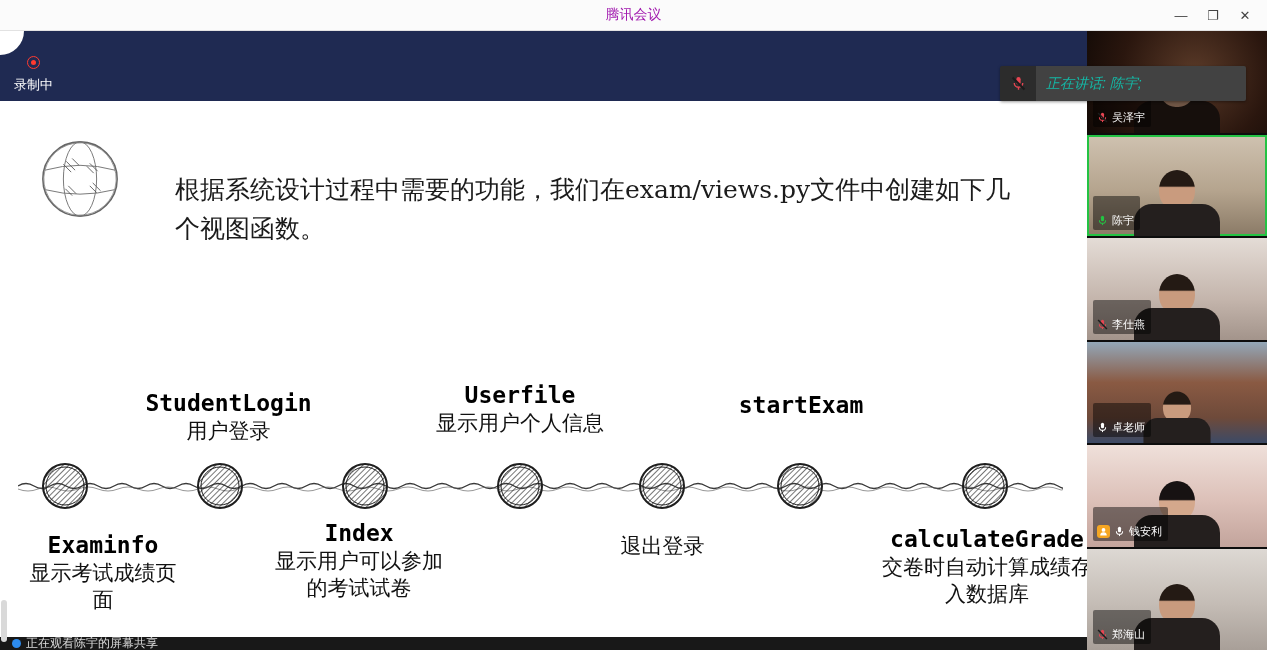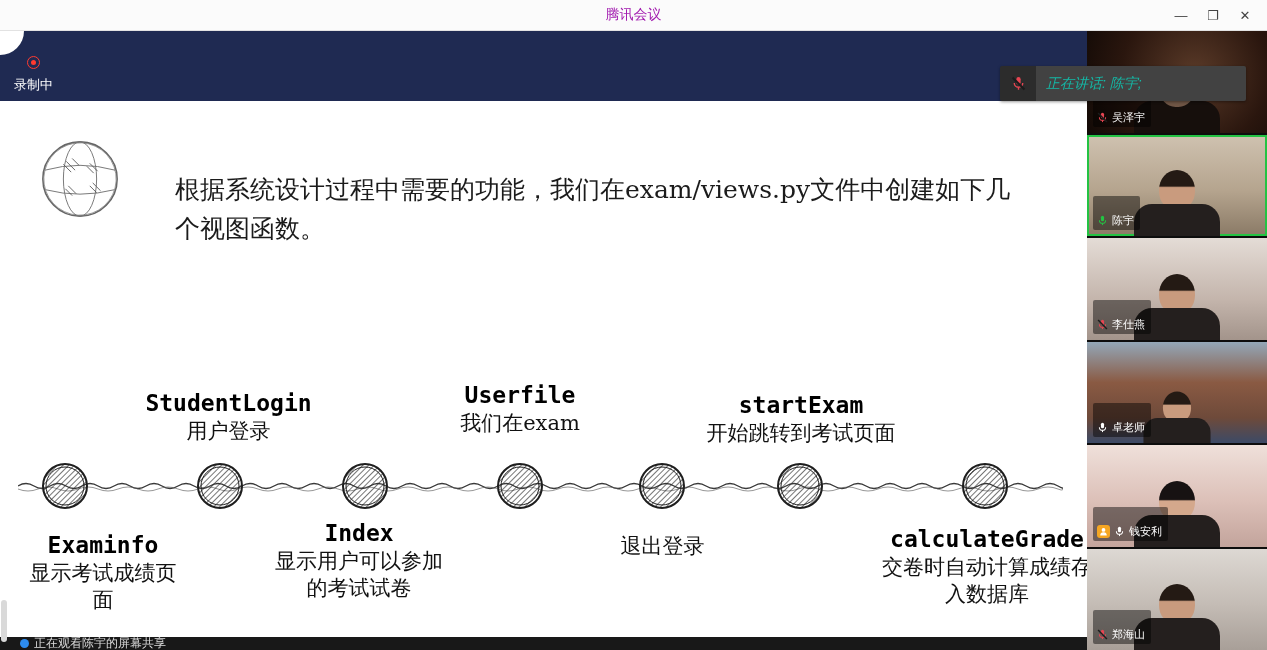--- a/index.html
+++ b/index.html
@@ -52,21 +52,21 @@
   .f1 { left:136px; top:288px; width:185px; }
   .f2 { left:271px; top:418px; width:176px; }
   .f3 { left:405px; top:280px; width:230px; }
   .f4 { left:580px; top:432px; width:165px; }
   .f5 { left:683px; top:290px; width:236px; }
   .f6 { left:878px; top:424px; width:218px; }
 
   
   .bottom-bar { position:absolute; left:0; bottom:0; width:1087px; height:13px;
                 background:#181818; display:flex; align-items:center; gap:5px;
-                padding-left:20px; overflow:hidden; }
+                padding-left:12px; overflow:hidden; }
   .bb-dot { width:9px; height:9px; border-radius:50%; background:#2d8cf0; flex:none; }
   .bottom-bar span.bb-text { color:#ddd; font-size:12px; white-space:nowrap; }
   .scroll-thumb { position:absolute; left:1px; top:569px; width:6px; height:42px;
                   background:#d9d9d9; border-radius:3px; z-index:6; }
 
   
   .speak-banner { position:absolute; left:1000px; top:66px; width:246px; height:35px;
                   display:flex; z-index:20; border-radius:2px; overflow:hidden;
                   box-shadow:0 1px 3px rgba(0,0,0,.4); }
   .speak-icon-box { width:36px; background:#2c2c2c; display:flex; align-items:center; justify-content:center; }
@@ -198,28 +198,27 @@
         <div class="flabel f1">
           <div class="fname">StudentLogin</div>
           <div class="fdesc">用户登录</div>
         </div>
         <div class="flabel f2">
           <div class="fname">Index</div>
           <div class="fdesc">显示用户可以参加的考试试卷</div>
         </div>
         <div class="flabel f3">
           <div class="fname">Userfile</div>
-          <div class="fdesc">我们在exam</div>
+          <div class="fdesc">显示用户个人信息</div>
         </div>
         <div class="flabel f4">
           <div class="fdesc">退出登录</div>
         </div>
         <div class="flabel f5">
           <div class="fname">startExam</div>
-          <div class="fdesc">开始跳转到考试页面</div>
         </div>
         <div class="flabel f6">
           <div class="fname">calculateGrade</div>
           <div class="fdesc">交卷时自动计算成绩存入数据库</div>
         </div>
       </div>
     </div>
 
     <div class="bottom-bar">
       <span class="bb-dot"></span>

